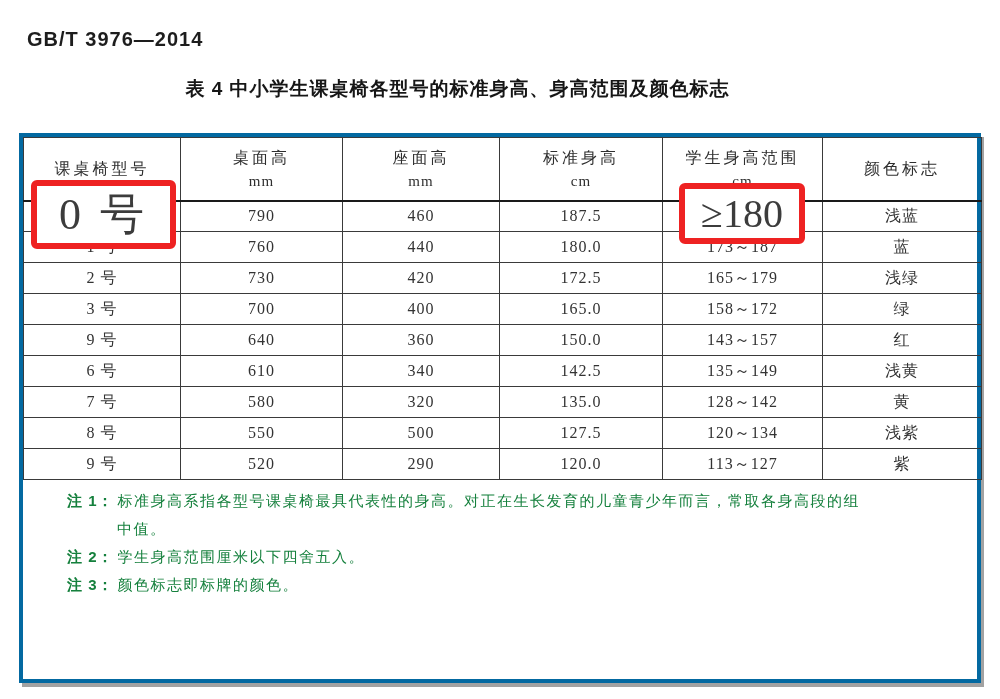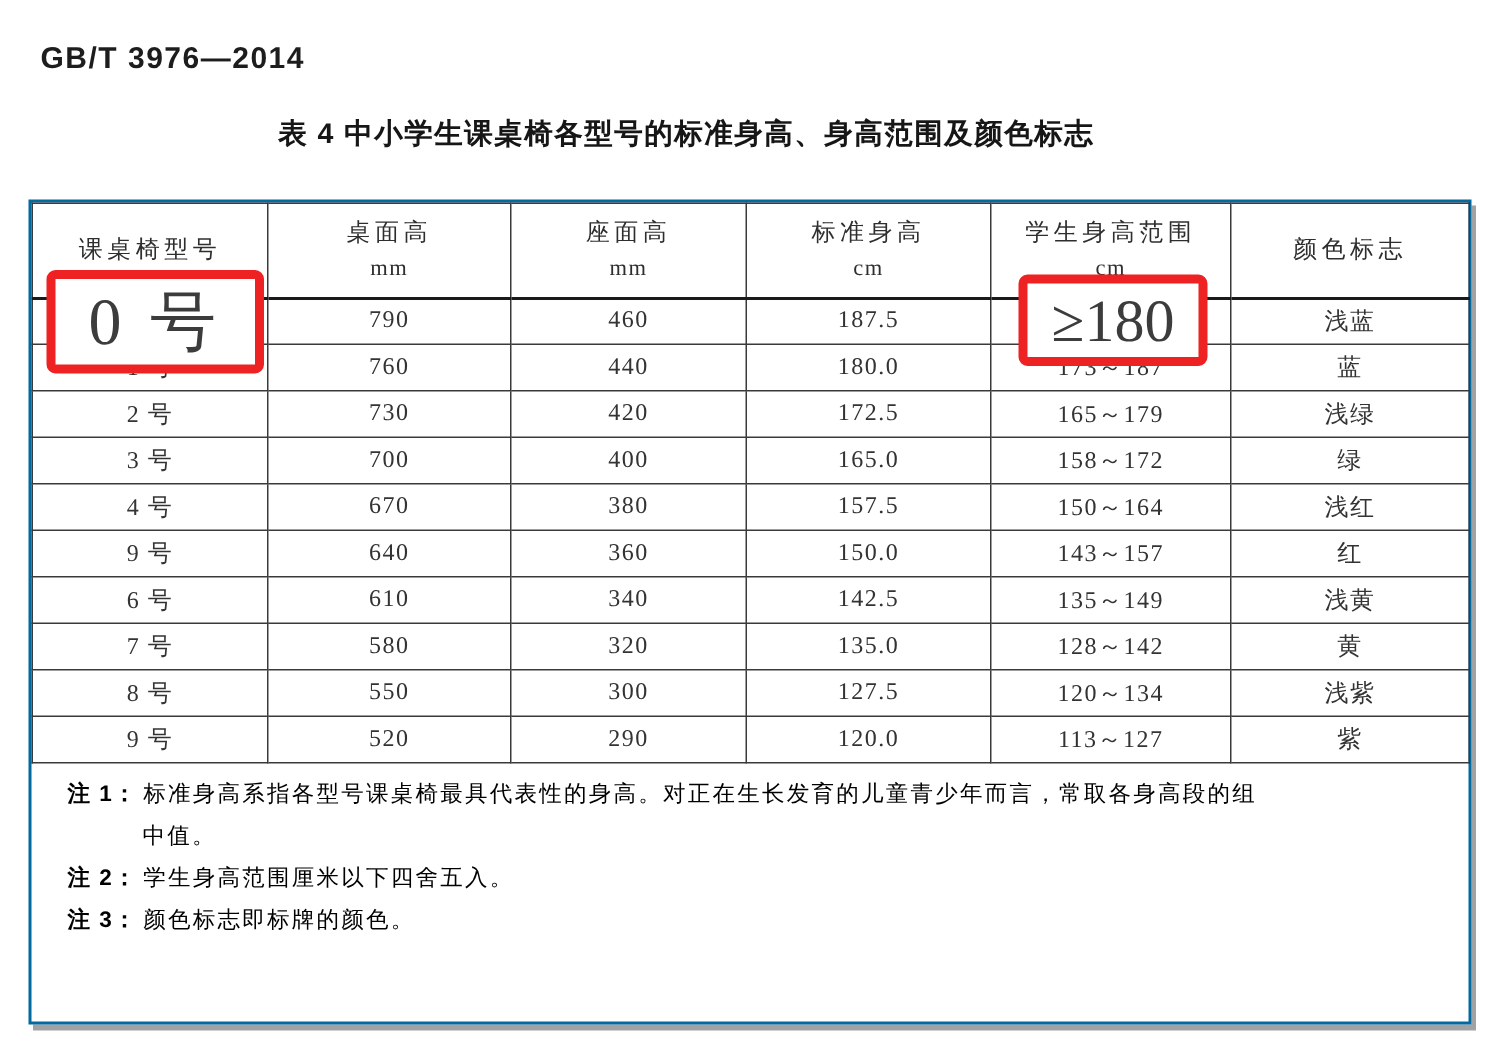--- a/index.html
+++ b/index.html
@@ -21,21 +21,21 @@
   .table-title {
     position: absolute; top: 76px; left: 0; width: 915px;
     text-align: center;
     font-family: "Liberation Sans", sans-serif;
     font-weight: bold; font-size: 19px; letter-spacing: 1px;
     color: #161616;
   }
   .table-wrap {
     position: absolute; left: 19px; top: 133px;
     width: 962px; height: 550px;
-    border: 2px solid #0369a1;
+    border: 4px solid #0369a1;
     background: #fff;
     box-shadow: 3px 4px 0 #a2a2a2;
   }
   table.main {
     border-collapse: collapse; table-layout: fixed;
     width: 958px;
   }
   table.main th, table.main td {
     border: 1px solid #3a3a3a;
     text-align: center; vertical-align: middle;
@@ -45,22 +45,22 @@
   table.main th {
     height: 63px; font-weight: normal;
     border-bottom: 2px solid #1a1a1a;
     color: #2e2e2e;
   }
   table.main th .h-name { font-size: 16px; letter-spacing: 3px; line-height: 24px; }
   table.main th .h-unit { font-size: 15px; letter-spacing: 1px; line-height: 22px; }
   table.main th .h-unit:empty { display: none; }
   table.main td { height: 31px; letter-spacing: 1px; }
   .notes {
-    padding: 7px 28px 0 24px;
-    font-size: 15px; color: #000000;
+    padding: 7px 28px 0 44px;
+    font-size: 15px; color: #15803d;
   }
   .note-line { line-height: 28px; white-space: nowrap; letter-spacing: 1.5px; }
   .note-label {
     font-family: "Liberation Sans", sans-serif;
     font-weight: bold; letter-spacing: 1px; margin-right: 4px;
   }
   .note-cont { padding-left: 50px; }
   .hl-box {
     position: absolute;
     border: 6px solid #ee2222;
@@ -151,28 +151,20 @@
         </tr>
         <tr>
           <td>3 号</td>
           <td>700</td>
           <td>400</td>
           <td>165.0</td>
           <td>158～172</td>
           <td>绿</td>
         </tr>
         <tr>
-          <td>4 号</td>
-          <td>670</td>
-          <td>380</td>
-          <td>157.5</td>
-          <td>150～164</td>
-          <td>浅红</td>
-        </tr>
-        <tr>
           <td>9 号</td>
           <td>640</td>
           <td>360</td>
           <td>150.0</td>
           <td>143～157</td>
           <td>红</td>
         </tr>
         <tr>
           <td>6 号</td>
           <td>610</td>
@@ -185,21 +177,21 @@
           <td>7 号</td>
           <td>580</td>
           <td>320</td>
           <td>135.0</td>
           <td>128～142</td>
           <td>黄</td>
         </tr>
         <tr>
           <td>8 号</td>
           <td>550</td>
-          <td>300</td>
+          <td>500</td>
           <td>127.5</td>
           <td>120～134</td>
           <td>浅紫</td>
         </tr>
         <tr>
           <td>9 号</td>
           <td>520</td>
           <td>290</td>
           <td>120.0</td>
           <td>113～127</td>

